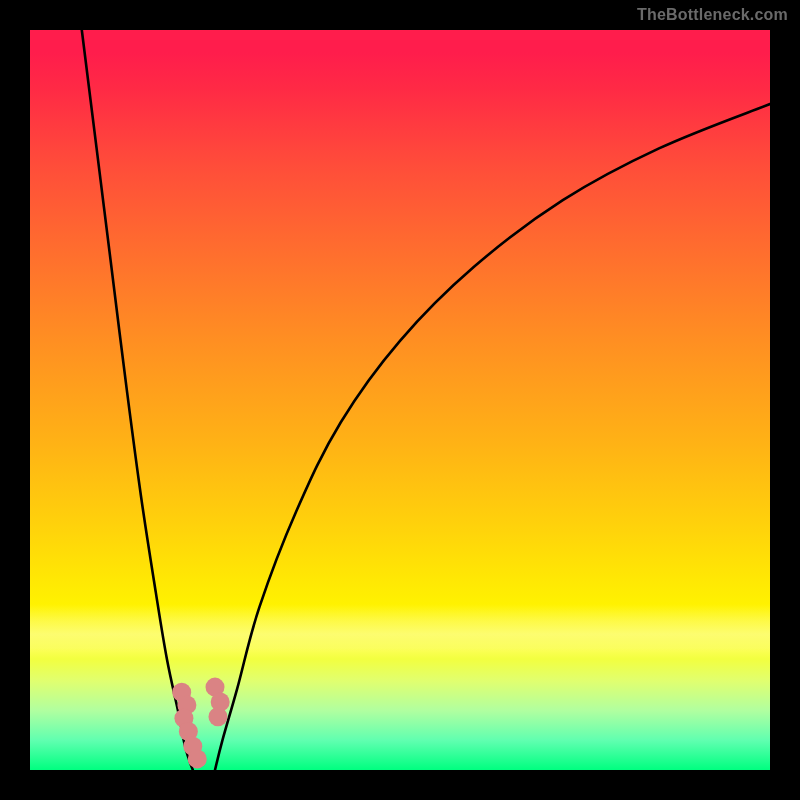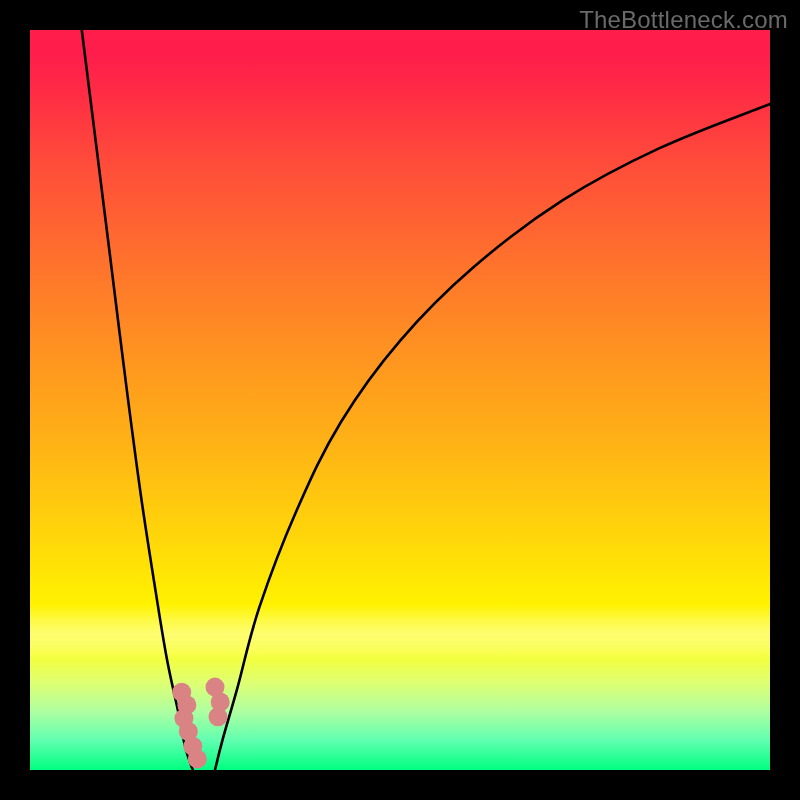--- a/index.html
+++ b/index.html
@@ -4,22 +4,22 @@
 <style>
   * { margin: 0; padding: 0; box-sizing: border-box; }
   html, body { width: 800px; height: 800px; overflow: hidden; }
   body { background: #000; position: relative; font-family: Arial, Helvetica, sans-serif; }
 
   .watermark {
     position: absolute;
     top: 6px;
     right: 12px;
     color: #6a6a6a;
-    font-size: 24px;
-    font-weight: 400;
+    font-size: 16px;
+    font-weight: 700;
     z-index: 50;
     letter-spacing: 0.2px;
   }
 
   .frame {
     position: absolute;
     left: 30px;
     top: 30px;
     width: 740px;
     height: 740px;

